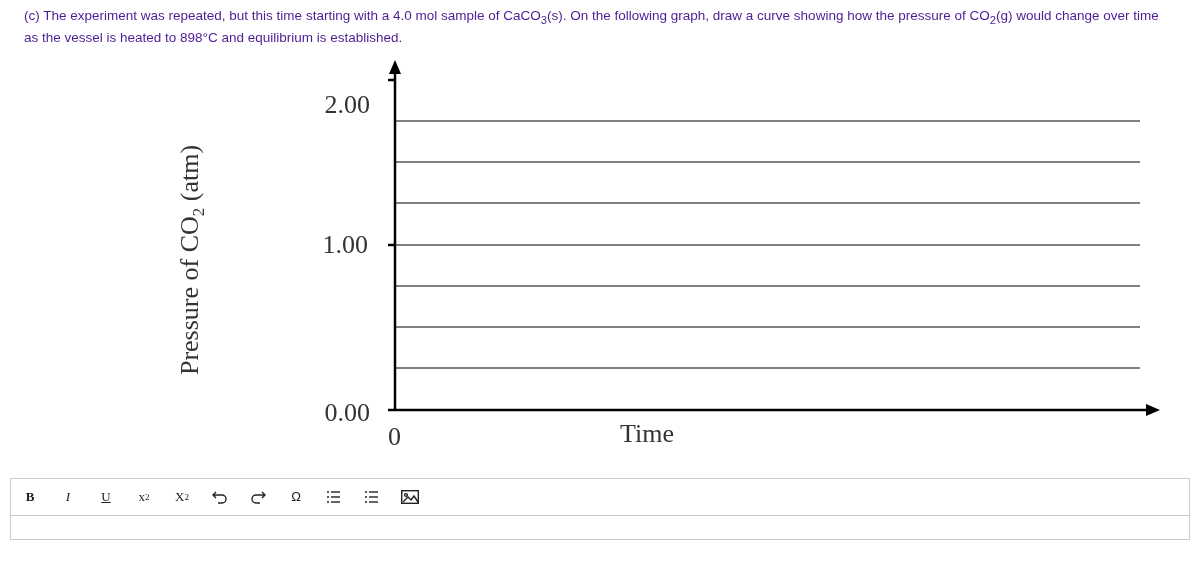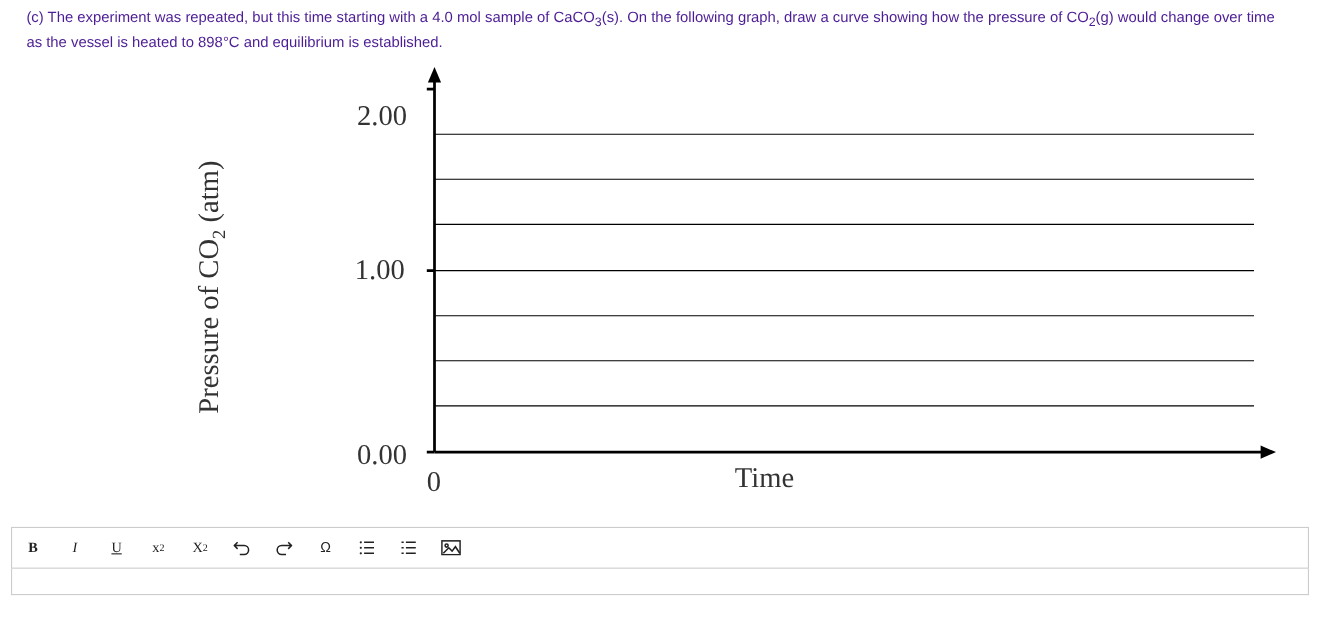--- a/index.html
+++ b/index.html
@@ -6,21 +6,21 @@
     body { font-family: Arial, sans-serif; font-size: 14px; color: #333; width: 1200px; height: 577px; background: #fff; }
     .question { padding: 6px 24px 2px; font-size: 13.5px; line-height: 1.45; color: #4c1d95; }
     .chart-wrap { position: relative; width: 980px; height: 400px; margin: 10px auto 4px 200px; }
     .y-axis-label { position: absolute; left: -8px; top: 200px; transform: translate(-50%, -50%) rotate(-90deg); font-family: 'Times New Roman', serif; font-size: 26px; white-space: nowrap; }
     .y-axis-label sub { font-size: 0.65em; vertical-align: sub; }
     .tick { position: absolute; font-family: 'Times New Roman', serif; font-size: 26px; text-align: right; }
     .tick-200 { right: 810px; top: 6px; margin-top: 24px; }
     .tick-100 { right: 812px; top: 170px; }
     .tick-000 { right: 810px; top: 338px; }
     .tick-0   { left: 188px; top: 362px; }
-    .x-axis-label { position: absolute; left: 420px; top: 359px; font-family: 'Times New Roman', serif; font-size: 26px; margin-left: 48px; }
+    .x-axis-label { position: absolute; left: 420px; top: 359px; font-family: 'Times New Roman', serif; font-size: 26px; }
     .axes { position: absolute; left: 180px; top: 0; }
 
     .editor-bar { border: 1px solid #ccc; margin: 18px 10px 0 10px; padding: 8px 10px; display: flex; align-items: center; gap: 20px; font-size: 13px; font-family: Arial, sans-serif; color: #222; height: 38px; }
     .editor-bar .btn { cursor: pointer; display:inline-flex; align-items:center; justify-content:center; width:18px; height:18px; }
     .editor-bar svg { stroke: #222; fill: none; stroke-width: 1.4; }
     .bold { font-weight: bold; font-family: 'Times New Roman', serif; }
     .italic { font-style: italic; font-family: 'Times New Roman', serif; }
     .underline { text-decoration: underline; font-family: 'Times New Roman', serif; }
     .super { font-family: 'Times New Roman', serif; }
     .super sup { font-size: 0.7em; }

